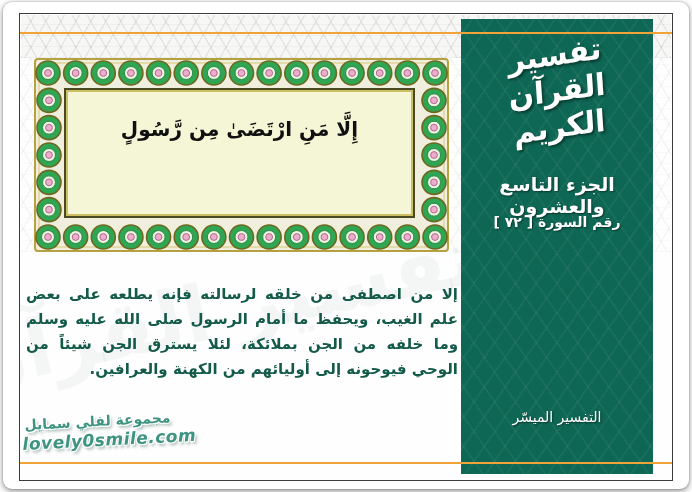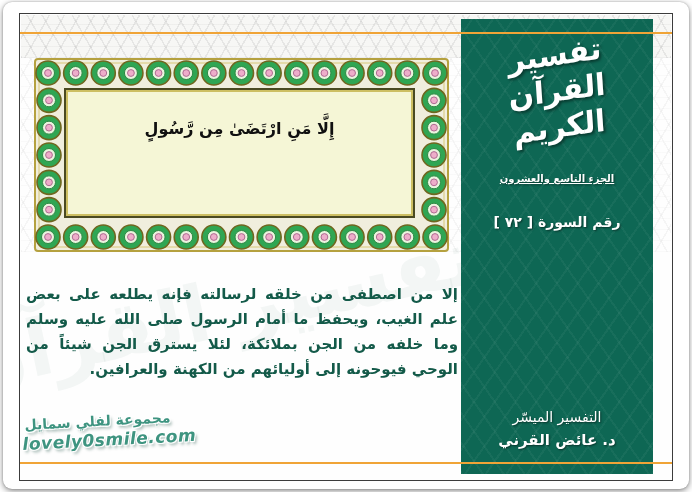--- a/index.html
+++ b/index.html
@@ -29,33 +29,33 @@
     background-image:
       repeating-linear-gradient(55deg, rgba(255,255,255,.045) 0 2px, transparent 2px 17px),
       repeating-linear-gradient(-55deg, rgba(255,255,255,.045) 0 2px, transparent 2px 17px);
     direction:rtl;}
   .sb-text{position:absolute;left:0;right:0;text-align:center;color:#fff;
     text-shadow:1px 1px 2px rgba(0,0,0,.5);}
   .sb-title{top:18px;font-size:30px;line-height:36px;font-weight:bold;
     transform:rotate(-8deg) skewX(-4deg);padding:0 8px;
     text-shadow:2px 2px 3px rgba(0,0,0,.45);}
   .sb-surah{top:110px;font-size:16px;font-weight:bold;color:var(--gold-text,#f7cf5f);}
-  .sb-juz{top:154px;font-size:10px;font-weight:bold;text-decoration:underline;}
+  .sb-juz{top:154px;font-size:19px;font-weight:bold;}
   .sb-surahnum{top:195px;font-size:14px;font-weight:bold;}
   .sb-ayahnum{top:232px;font-size:14px;font-weight:bold;color:var(--gold-text,#f7cf5f);}
   .sb-source{top:390px;font-size:14px;font-weight:normal;}
   .sb-author{top:412px;font-size:15px;font-weight:bold;}
 
   
   .verse-frame{position:absolute;left:14px;top:44px;width:415px;height:194px;z-index:3;}
   .verse-frame svg{position:absolute;left:0;top:0;}
   .verse-panel{position:absolute;left:30px;top:30px;width:351px;height:130px;
     background:var(--verse-panel-bg,#f5f6d6);border:2px solid #4a4a22;
     box-shadow:inset 0 0 0 2px #cdbf63;direction:rtl;text-align:center;
-    font-weight:bold;font-size:16px;color:#101010;line-height:46px;
+    font-weight:bold;font-size:20px;color:#101010;line-height:46px;
     box-sizing:border-box;padding-top:16px;}
 
   
   .tafsir{position:absolute;left:6px;top:268px;width:432px;z-index:3;direction:rtl;
     text-align:justify;font-size:15px;font-weight:bold;line-height:25px;
     color:var(--tafsir-green,#135a49);}
 
   
   .watermark{position:absolute;left:40px;top:240px;width:420px;z-index:1;direction:rtl;
     font-size:78px;font-weight:bold;color:rgba(70,115,95,.06);
@@ -214,21 +214,20 @@
     <div class="tafsir">إلا من اصطفى من خلقه لرسالته فإنه يطلعه على بعض علم الغيب، ويحفظ ما أمام الرسول صلى الله عليه وسلم وما خلفه من الجن بملائكة، لئلا يسترق الجن شيئاً من الوحي فيوحونه إلى أوليائهم من الكهنة والعرافين.</div>
 
     <div class="goldline top"></div>
     <div class="goldline bottom"></div>
 
     <div class="sidebar">
       <div class="sb-text sb-title">تفسير القرآن الكريم</div>
       <div class="sb-text sb-juz">الجزء التاسع والعشرون</div>
       <div class="sb-text sb-surahnum">رقم السورة [ ٧٢ ]</div>
       <div class="sb-text sb-source">التفسير الميسّر</div>
-      <div class="sb-text sb-author">د. عائض القرني</div>
     </div>
 
     <div class="logo">
       <div class="logo-ar">مجموعة لفلي سمايل</div>
       <div class="logo-domain">lovely0smile.com</div>
     </div>
 
   </div>
 </div>
 

